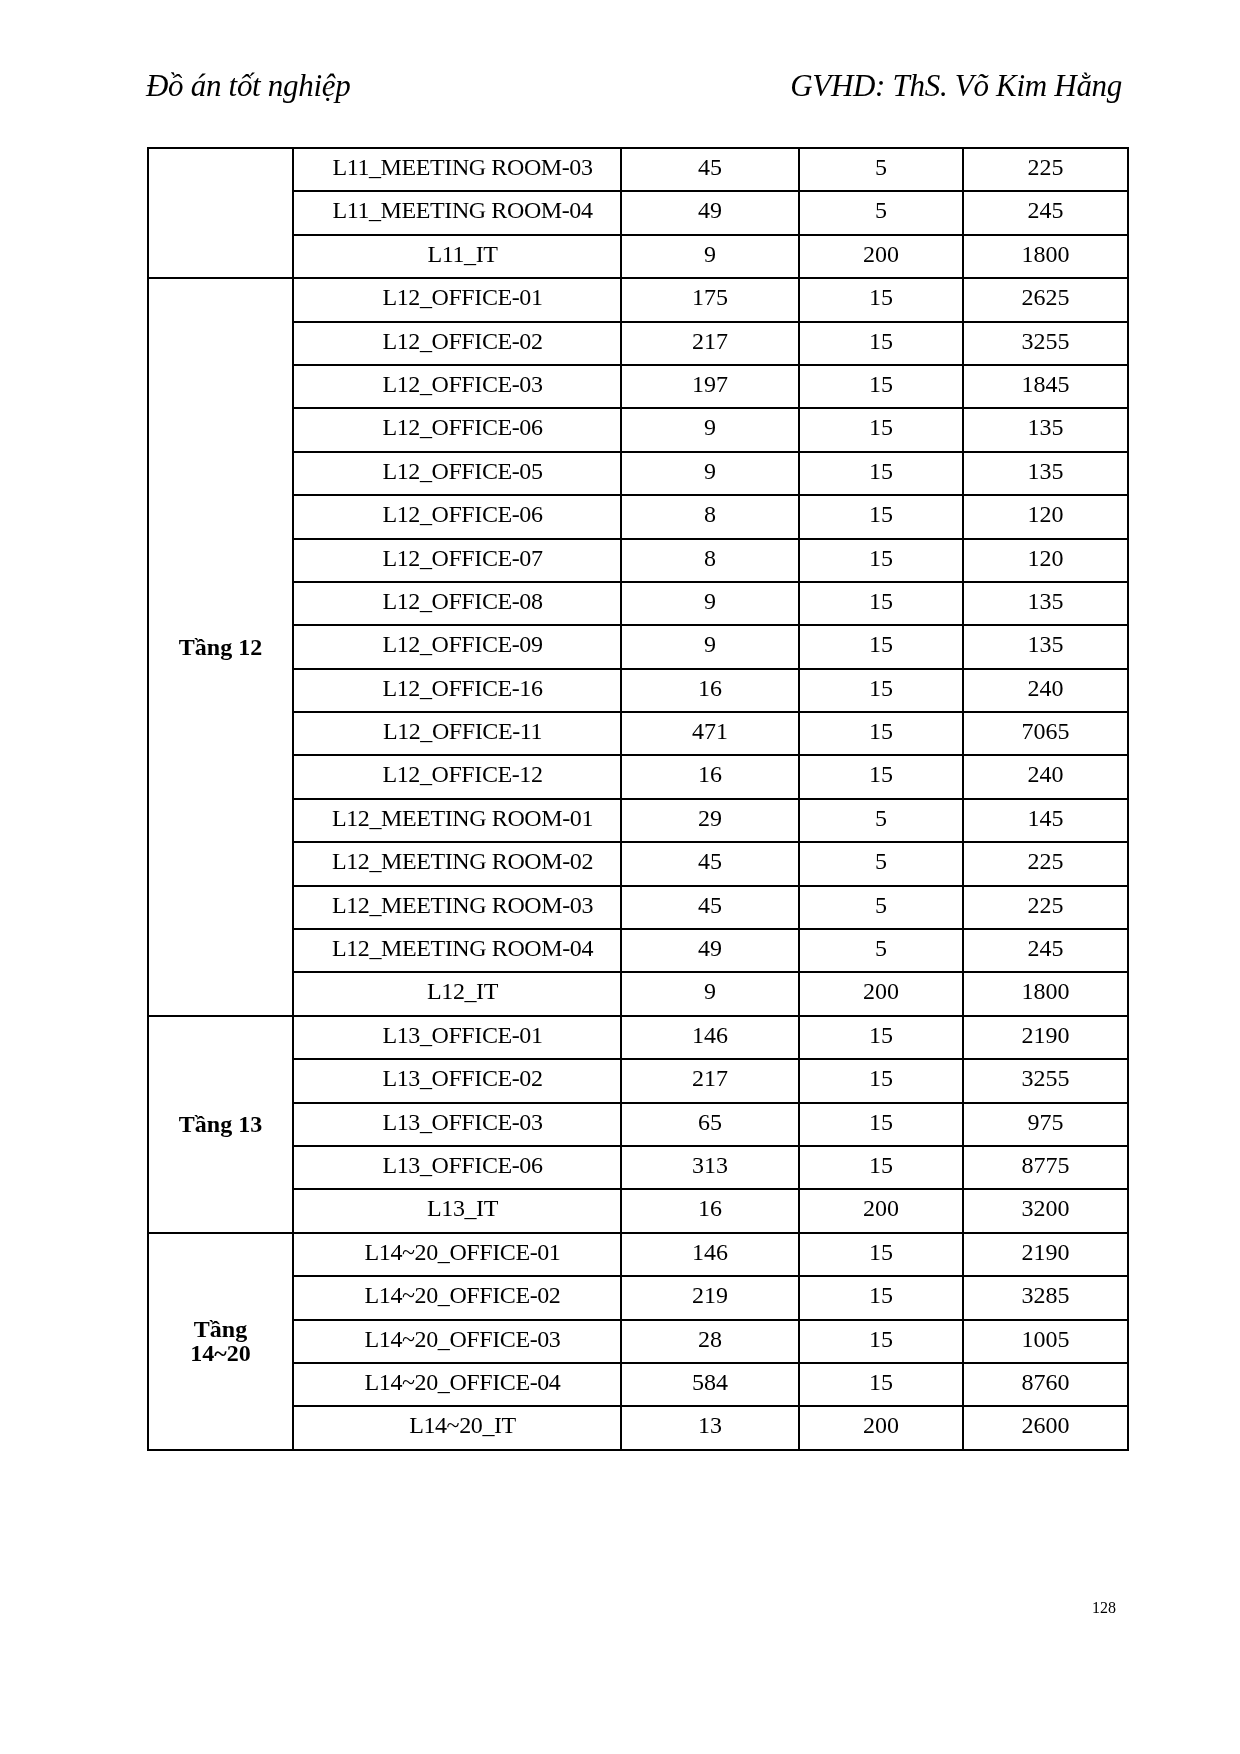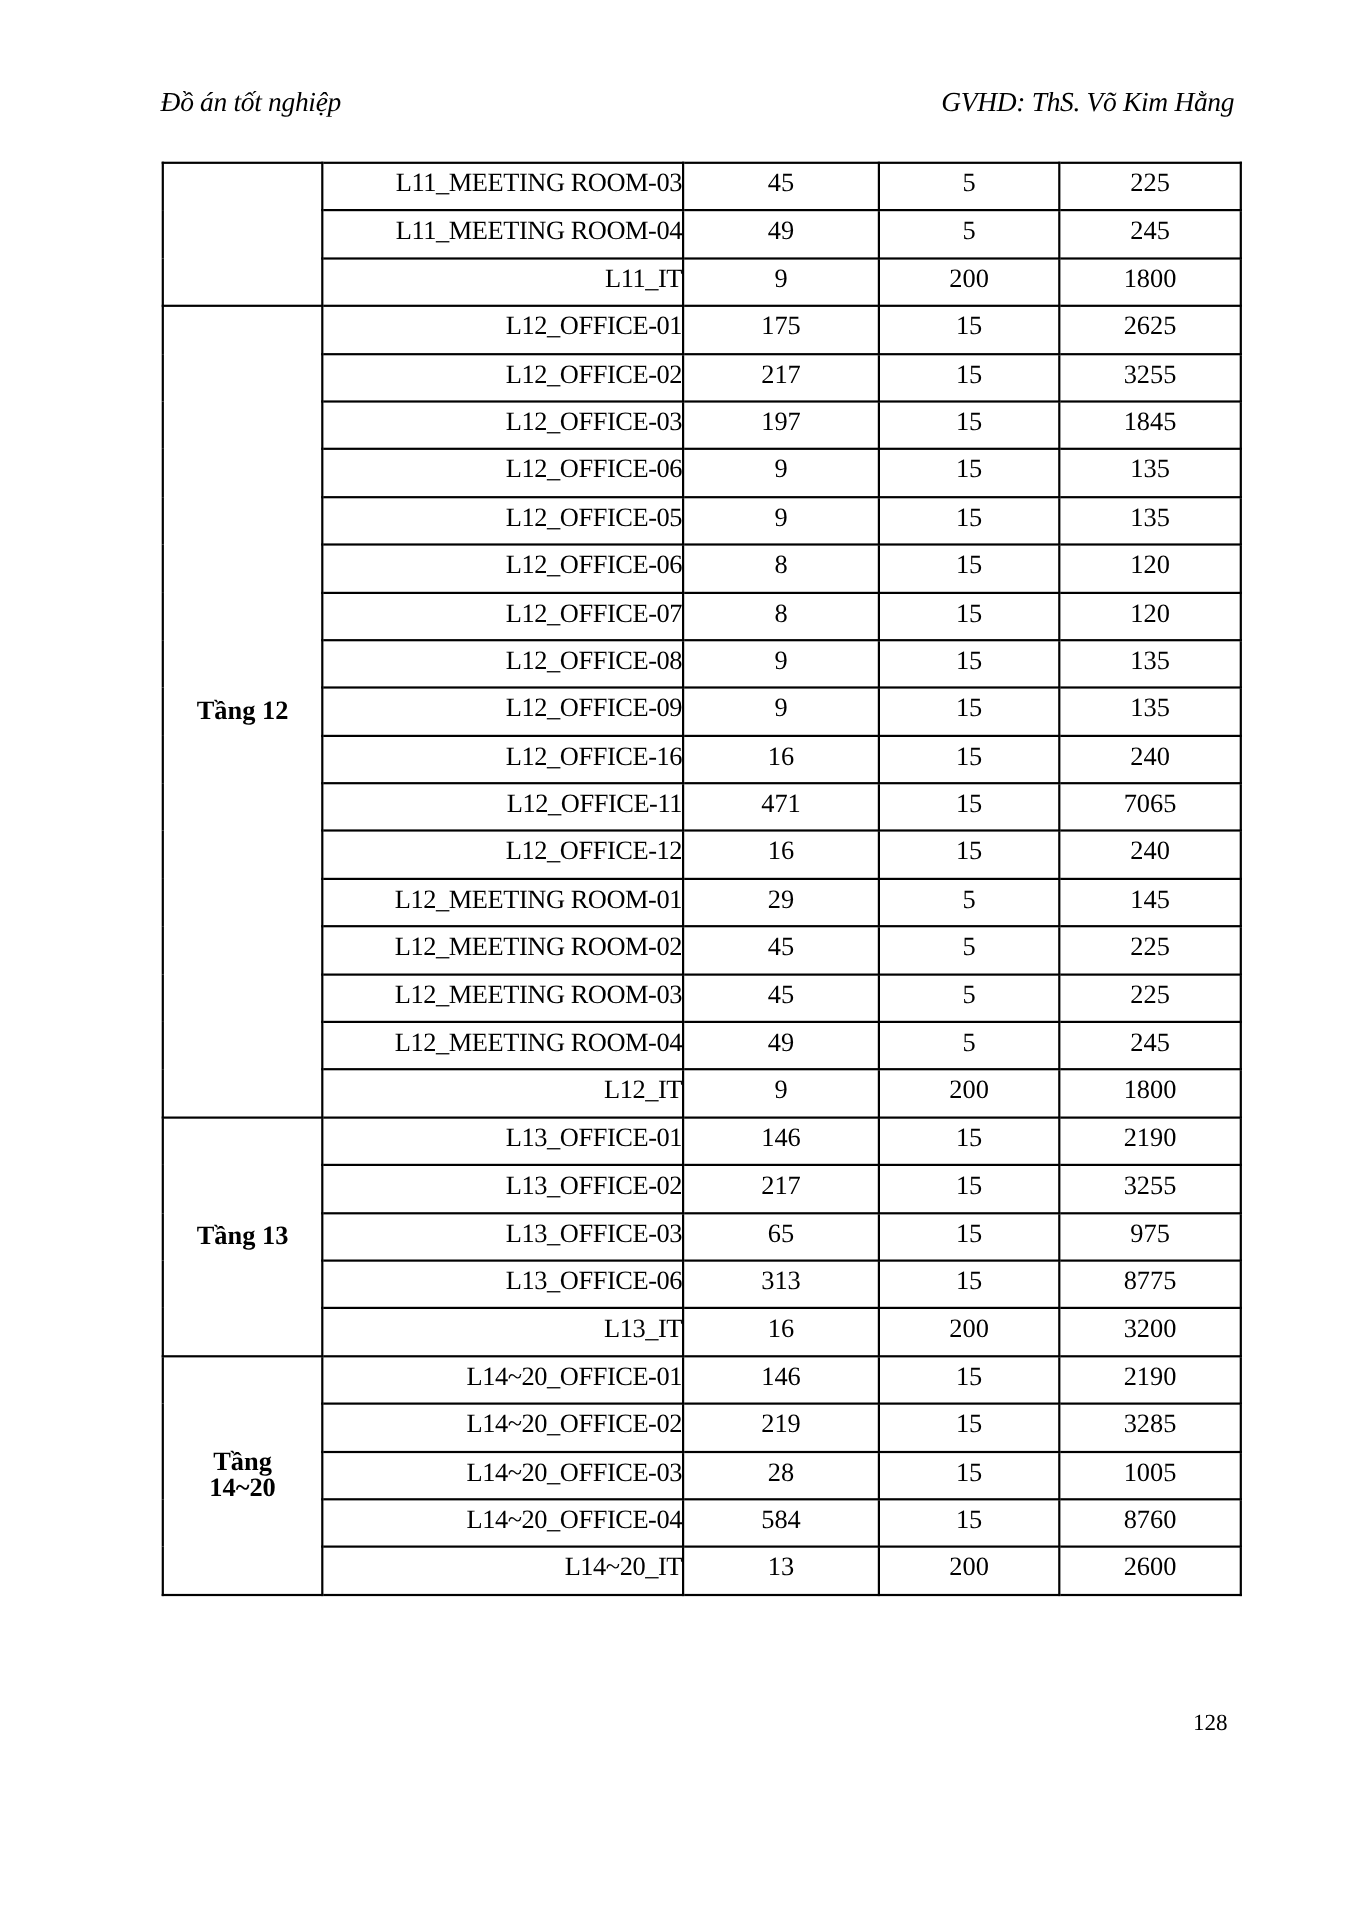--- a/index.html
+++ b/index.html
@@ -1,39 +1,39 @@
 <!DOCTYPE html>
 <html><head>
 <meta charset="utf-8">
 <style>
   html, body { margin: 0; padding: 0; background: #ffffff; }
   body {
     width: 1240px; height: 1754px; position: relative; overflow: hidden;
     font-family: "Liberation Serif", "DejaVu Serif", serif; color: #000;
   }
   .hdr {
-    position: absolute; top: 80px; font-style: italic; font-size: 25px;
+    position: absolute; top: 68px; font-style: italic; font-size: 31px;
     letter-spacing: -0.3px;
   }
   .hdr-left { left: 146px; }
   .hdr-right { right: 118px; font-family: Liberation Serif, serif; }
   table.t {
     position: absolute; left: 147px; top: 147px;
     border-collapse: collapse; table-layout: fixed;
     width: 980px;
   }
   table.t td {
     border: 2px solid #000; height: 43.4px; padding: 0; box-sizing: border-box;
     font-size: 24px; line-height: 1; vertical-align: top;
   }
   td.floor { text-align: center; vertical-align: middle !important; line-height: 1.7; font-weight: bold; }
-  td.room { padding-left: 11px !important; padding-top: 6px !important; text-align: right; white-space: nowrap; letter-spacing: -0.4px; }
+  td.room { padding-left: 11px !important; padding-top: 6px !important; text-align: center; white-space: nowrap; letter-spacing: -0.4px; }
   td.num { text-align: center; padding-top: 6px !important; }
   col.c1 { width: 145px; } col.c2 { width: 328px; } col.c3 { width: 178px; } col.c4 { width: 164px; } col.c5 { width: 165px; }
-  .pagenum { position: absolute; top: 1554px; right: 124px; font-size: 21px; }
+  .pagenum { position: absolute; top: 1599px; right: 124px; font-size: 16px; }
 </style>
 </head>
 <body>
 
 <div class="hdr hdr-left">Đồ án tốt nghiệp</div>
 <div class="hdr hdr-right">GVHD: ThS. Võ Kim Hằng</div>
 
 <table class="t">
   <colgroup>
       <col class="c1">

